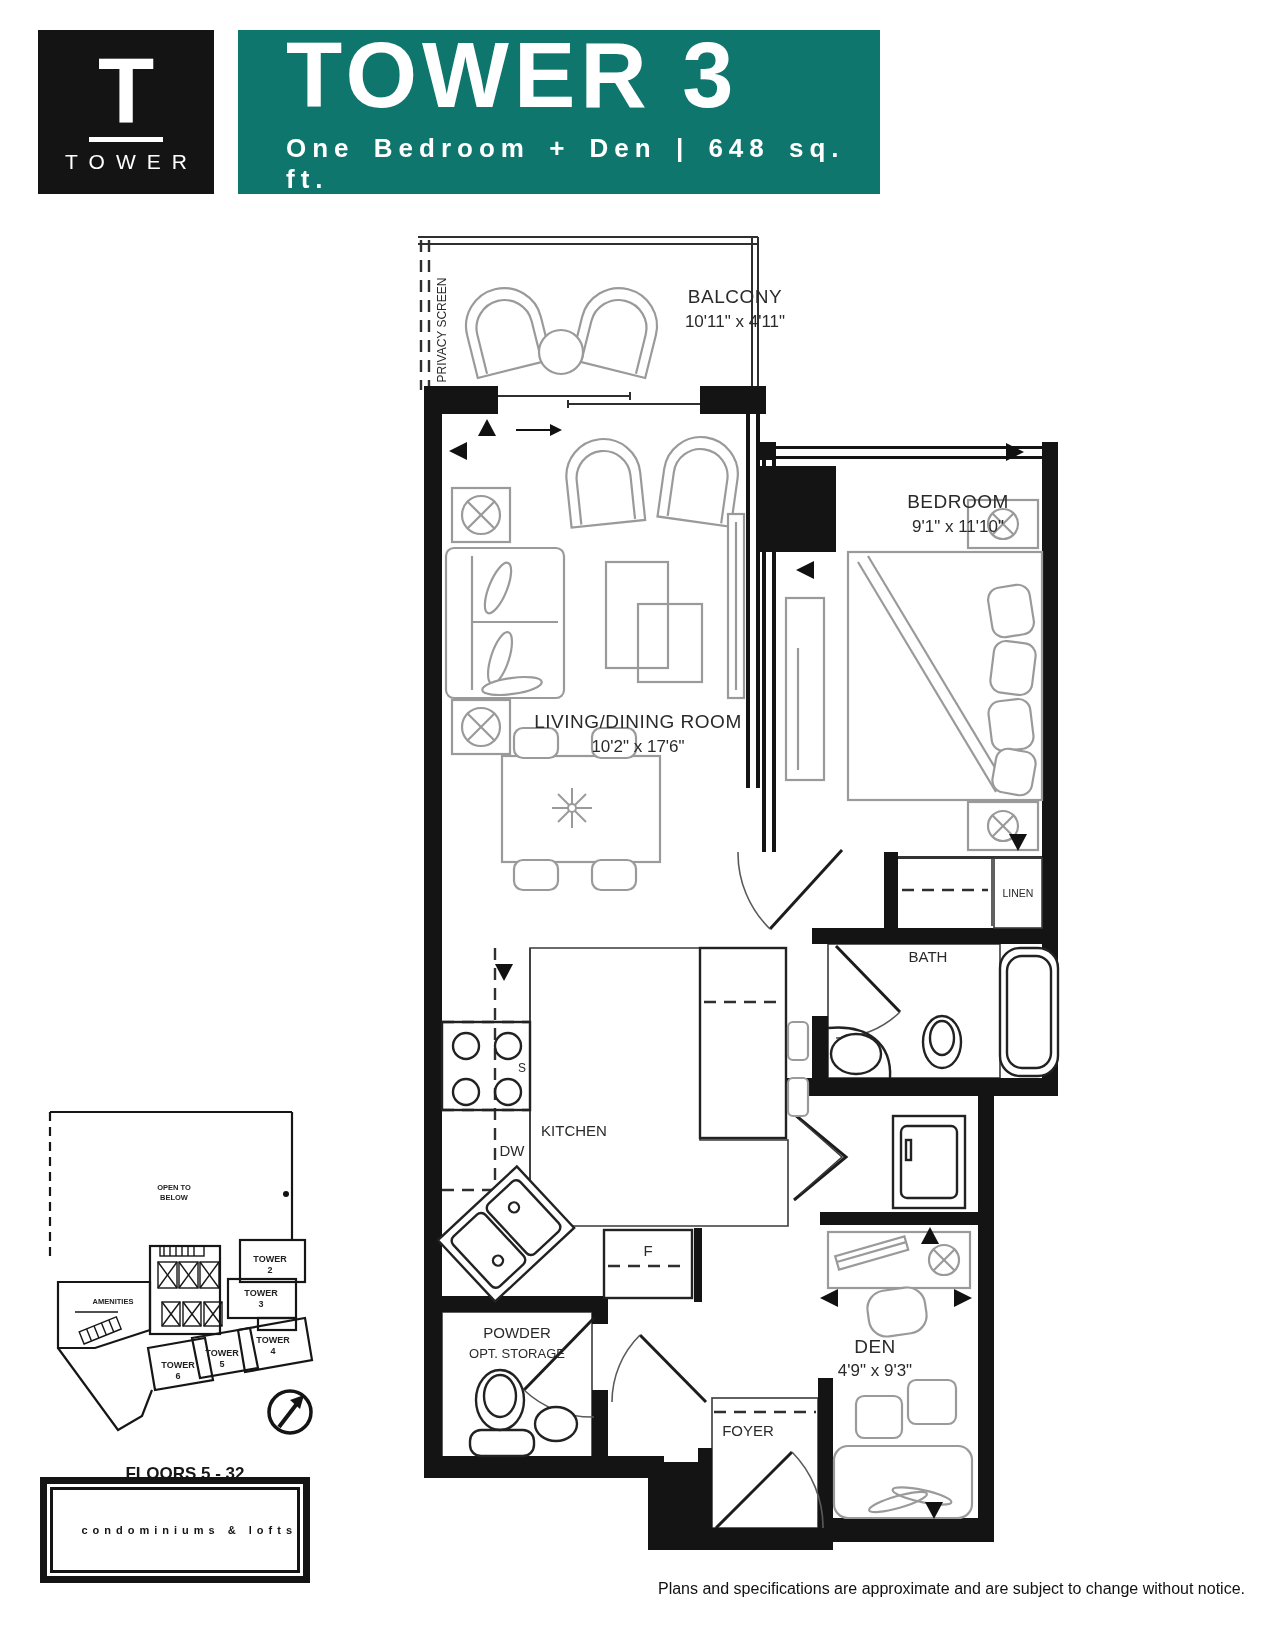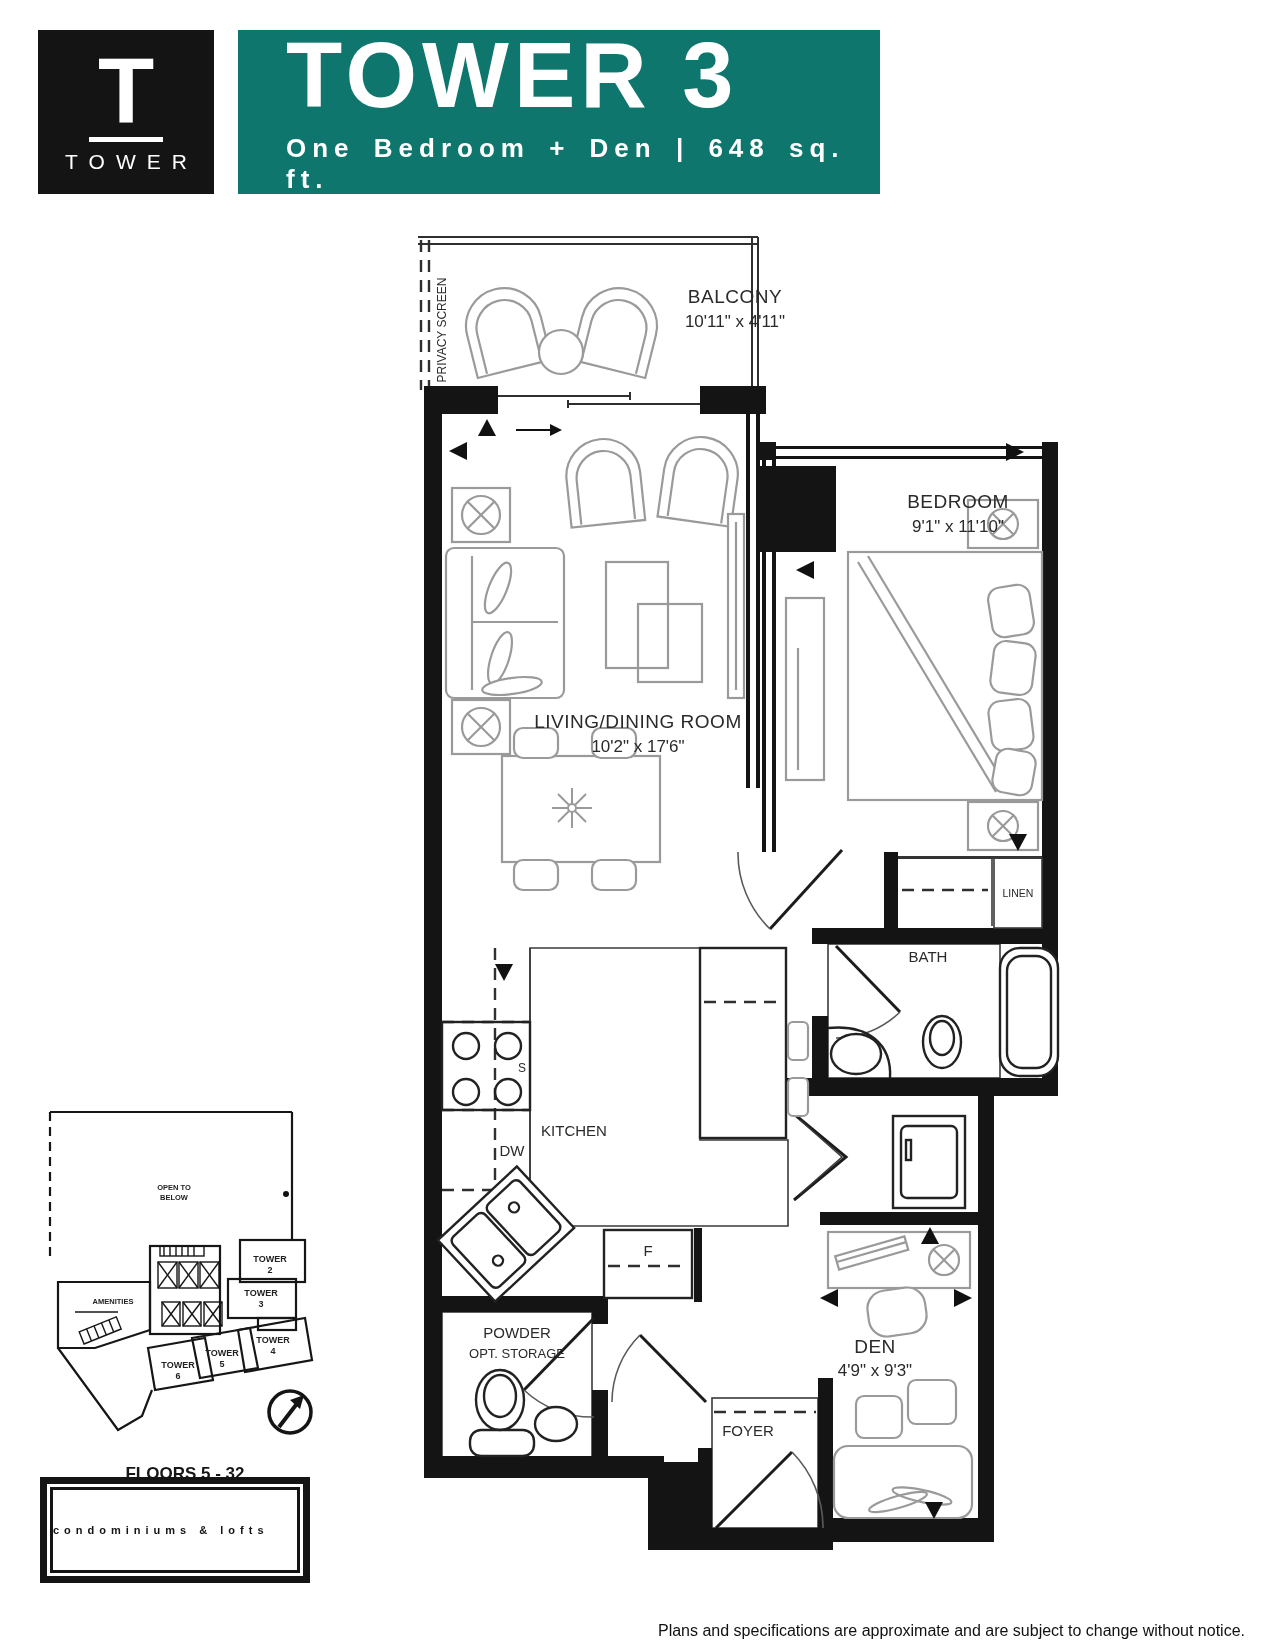--- a/index.html
+++ b/index.html
@@ -12,24 +12,24 @@
   .logo-rule{width:74px;height:5px;background:#fff;margin:4px 0 8px 0;}
   .logo-word{font-size:21px;letter-spacing:11px;margin-left:11px;}
   .title-box{left:238px;top:30px;width:642px;height:164px;background:#0f766e;color:#fff;
     padding-left:48px;box-sizing:border-box;display:flex;flex-direction:column;justify-content:center;}
   .main-title{font-size:92px;font-weight:bold;letter-spacing:5px;line-height:1.0;}
   .sub-title{font-size:26px;font-weight:bold;letter-spacing:6px;word-spacing:6px;margin-top:12px;}
   
   .floors-label{left:110px;top:1420px;width:150px;text-align:center;font-weight:bold;font-size:17px;color:#161616;margin-top:44px;}
   .onyx-box{left:40px;top:1477px;width:270px;height:106px;border:7px solid #141414;box-sizing:border-box;}
   .onyx-inner{position:absolute;left:3px;top:3px;right:3px;bottom:3px;border:3px solid #141414;
-    display:flex;flex-direction:column;align-items:flex-start;justify-content:center;gap:26px;}
+    display:flex;flex-direction:column;align-items:flex-end;justify-content:center;gap:26px;}
   .onyx-tag{font-size:11px;font-weight:bold;letter-spacing:5px;color:#141414;white-space:nowrap;}
   .onyx-name{font-size:46px;font-weight:bold;letter-spacing:15px;margin-left:15px;color:#141414;line-height:1.05;}
-  .disclaimer{right:30px;top:1620px;width:640px;text-align:right;font-size:16px;color:#111;line-height:1.4;}
+  .disclaimer{right:30px;top:1578px;width:640px;text-align:right;font-size:16px;color:#111;line-height:1.4;}
   
   svg text{font-family:"Liberation Sans",sans-serif;fill:#2a2a2a;}
   .w{fill:#141414;}
   .thin{stroke:#2f2f2f;stroke-width:2;fill:none;}
   .thin15{stroke:#3a3a3a;stroke-width:1.6;fill:none;}
   .dash{stroke:#2f2f2f;stroke-width:2.4;fill:none;stroke-dasharray:12 8;}
   .f{fill:#fff;stroke:#9a9a9a;stroke-width:2.2;}
   .fd{fill:none;stroke:#9a9a9a;stroke-width:2.2;}
   .dk{fill:#fff;stroke:#222;stroke-width:2.4;}
   .dkn{fill:none;stroke:#222;stroke-width:2.4;}

